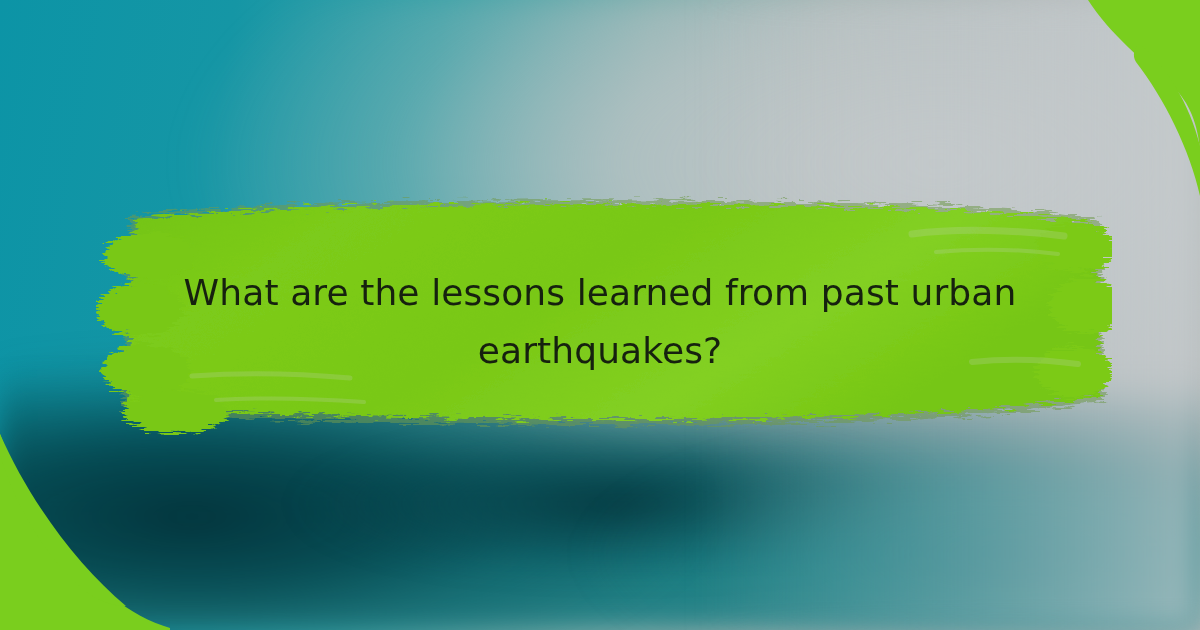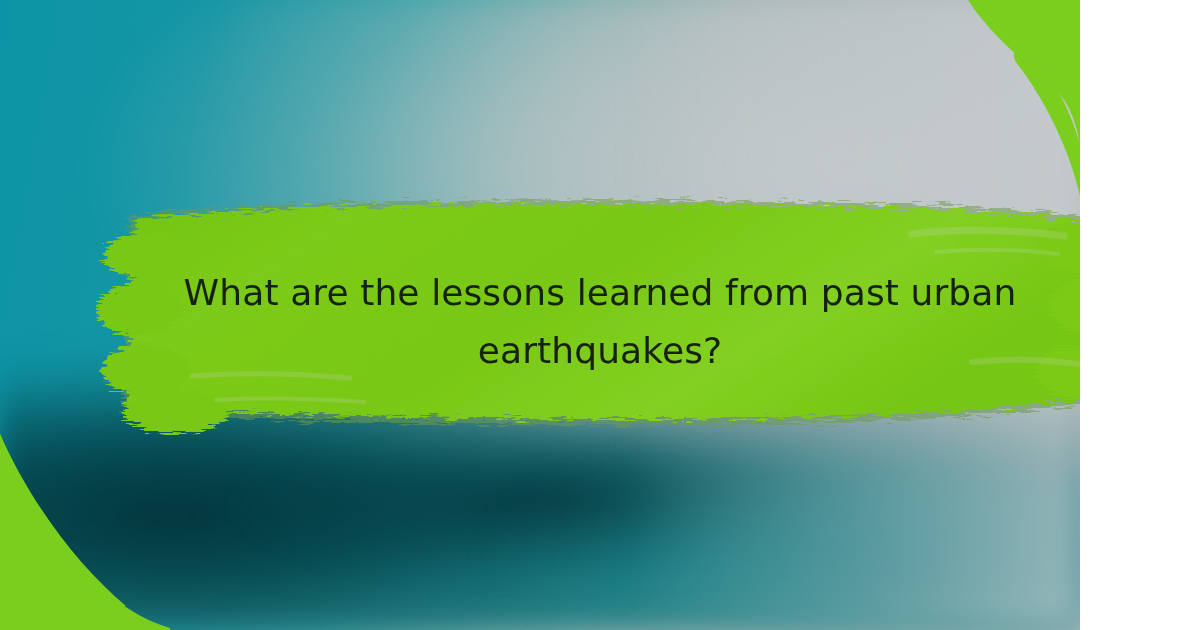--- a/index.html
+++ b/index.html
@@ -8,21 +8,21 @@
     padding: 0;
     background: #ffffff;
   }
   body {
     font-family: "Liberation Sans", sans-serif;
   }
 
   
   #card {
     position: relative;
-    width: 1080px;
+    width: 1200px;
     height: 630px;
     overflow: hidden;
     background: #9fb1b2;
   }
 
   
   .bg-layer {
     position: absolute;
     inset: 0;
   }

